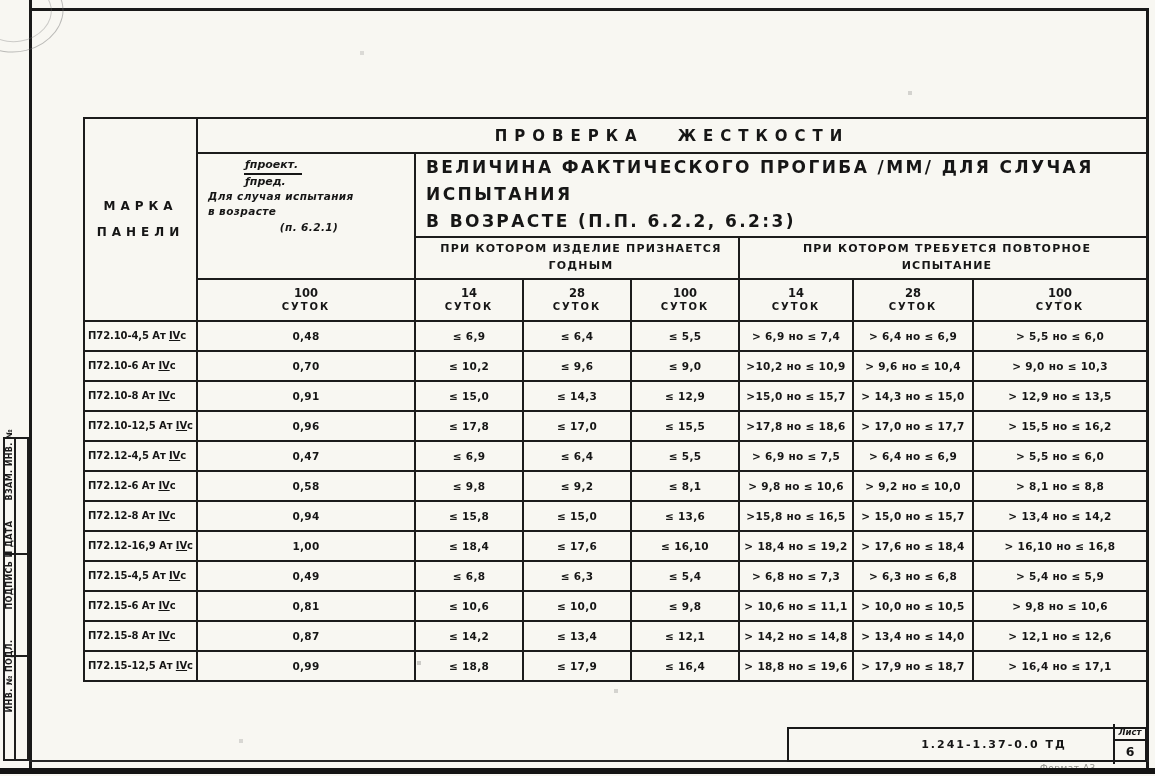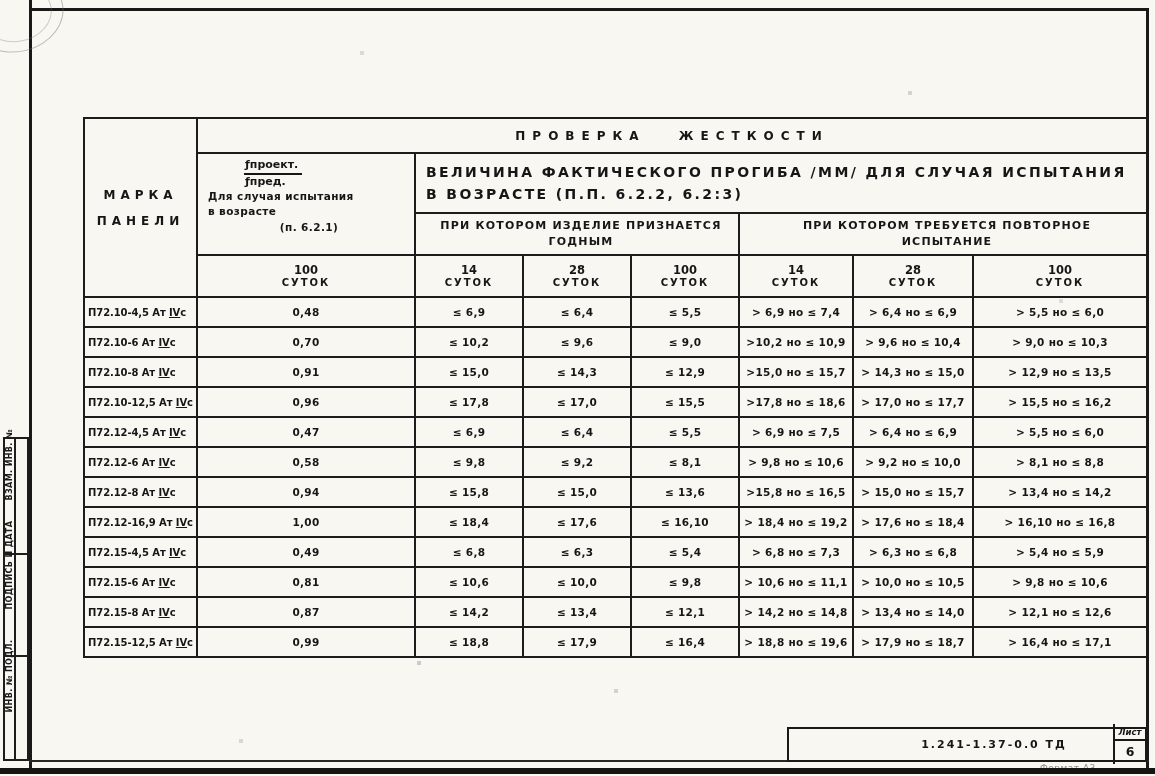--- a/index.html
+++ b/index.html
@@ -43,30 +43,30 @@
   .continuation { left:872px; top:91px; width:245px; text-align:center; font-size:12.5px;
     font-weight:bold; letter-spacing:1.2px; text-transform:uppercase; white-space:nowrap; }
   .continuation .num { font-style:italic; font-size:14px; letter-spacing:0; }
 
   
   .tbl-wrap { left:83px; top:117px; }
   table { border-collapse:collapse; table-layout:fixed; width:1063px; background:transparent; }
   td { border:2.5px solid #1c1c1c; padding:0; vertical-align:middle; text-align:center;
        font-weight:bold; color:#161616; overflow:hidden; }
 
-  td.title-cell { height:33px; font-size:12px; letter-spacing:7px; word-spacing:22px; text-transform:uppercase; }
+  td.title-cell { height:33px; font-size:15px; letter-spacing:7px; word-spacing:22px; text-transform:uppercase; }
   td.marka-head { font-size:12px; letter-spacing:5px; }
   td.marka-head div { margin:12px 0; }
-  td.ratio-cell { vertical-align:top; text-align:left; padding:5px 4px 0 10px; font-size:11px; }
+  td.ratio-cell { vertical-align:top; text-align:left; padding:5px 4px 0 10px; font-size:11px;font-style:italic; }
   .frac { margin-left:36px; line-height:1.15; }
   .frac .num { display:inline-block; border-bottom:2px solid #161616; padding:0 4px 1px 1px; }
   .frac .den { display:block; padding-top:1px; padding-left:1px; }
   .rnote { font-size:10.5px; letter-spacing:.4px; line-height:1.25; margin-top:2px; }
   .rnote3 { text-align:center; }
-  td.defl-cell { height:58px; text-align:left; padding-left:10px; font-size:14px;
+  td.defl-cell { height:58px; text-align:left; padding-left:10px; font-size:17px;
     letter-spacing:2.4px; text-transform:uppercase; line-height:1.6; }
   td.cond-cell { height:40px; text-align:center; padding-left:8px; font-size:11px;
     letter-spacing:1.2px; text-transform:uppercase; line-height:1.5; }
   td.sut-cell { height:40px; font-size:11.5px; line-height:1.25; }
   td.sut-cell .unit { font-size:10px; letter-spacing:2px; text-transform:uppercase; }
 
   td.marka { height:28px; text-align:left; padding-left:3px; font-size:10px; white-space:nowrap; letter-spacing:-0.1px; }
   td.marka .roman { text-decoration:underline; }
   td.val { font-size:10.5px; letter-spacing:.3px; white-space:nowrap; }
 

